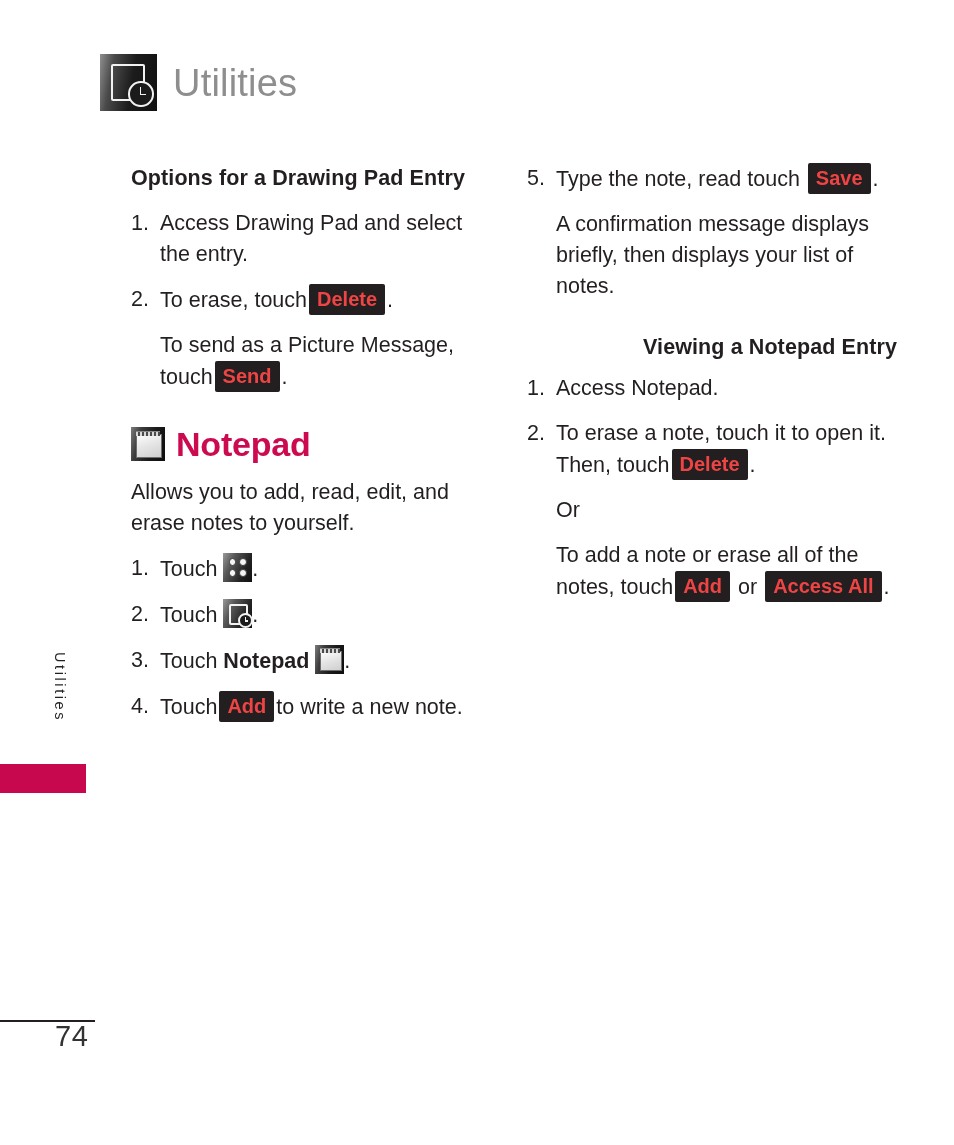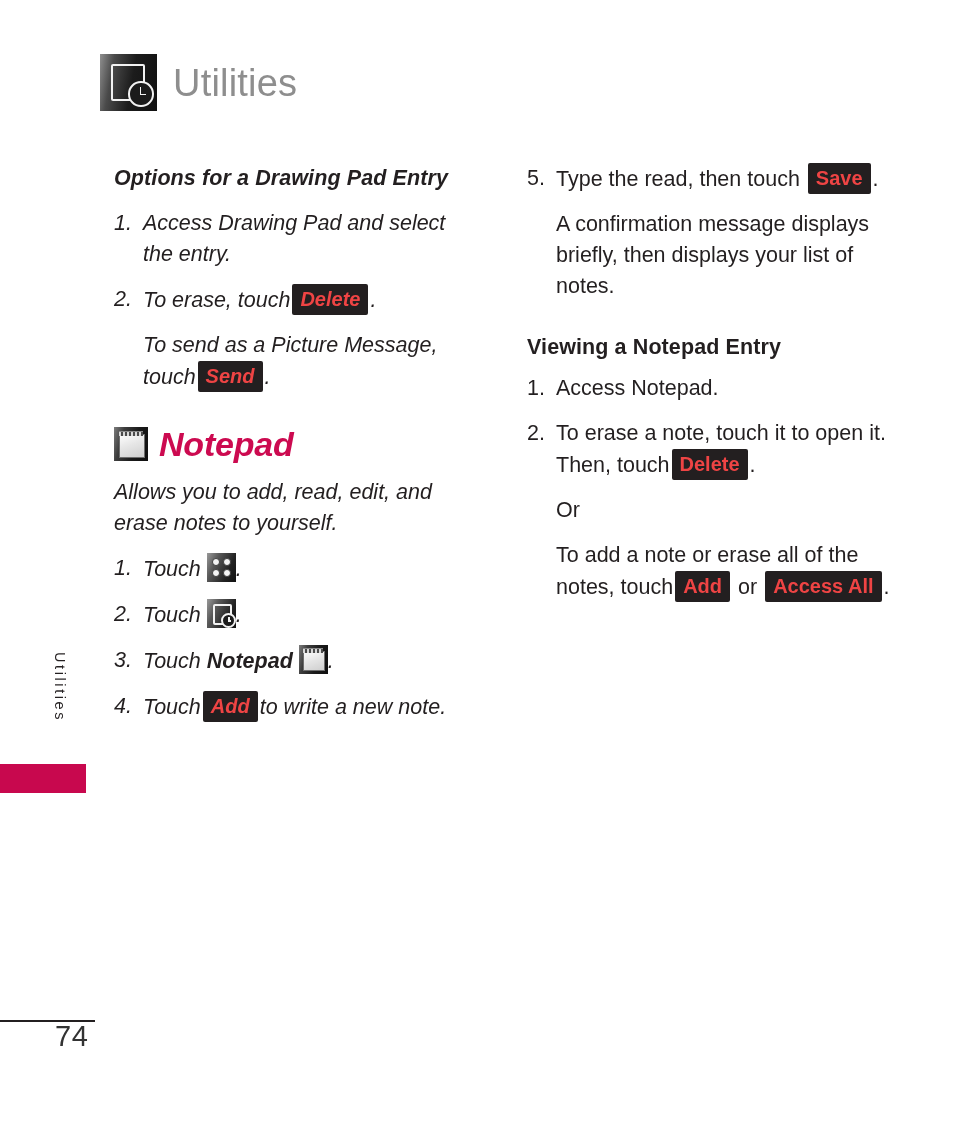--- a/index.html
+++ b/index.html
@@ -88,31 +88,31 @@
     letter-spacing: 0.5px;
   }
 
   
   .col {
     position: absolute;
     top: 163px;
     font-size: 21.5px;
     line-height: 31px;
   }
-  .col-left  { left: 114px; width: 362px; font-style: italic; }
+  .col-left  { left: 131px; width: 362px; }
   .col-right { left: 527px; width: 370px; }
 
   h2.sect {
     font-size: 21.5px;
     font-weight: bold;
     line-height: 31px;
     margin: 0 0 14px 0;
     letter-spacing: 0.1px;
   }
-  h2.sect.tight { margin-bottom: 10px; }
+  h2.sect.tight { margin-bottom: 10px; text-align: right; }
 
   
   .item {
     display: flex;
     margin-bottom: 14px;
   }
   .item .num {
     flex: 0 0 auto;
     width: 29px;
   }
@@ -328,21 +328,21 @@
     <span class="num">4.</span>
     <span class="body"><span>Touch</span><span class="key">Add</span><span>to write a new note.</span></span>
   </div>
 
 </div>
 
 <div class="col col-right">
 
   <div class="item">
     <span class="num">5.</span>
-    <span class="body"><span>Type the read, then touch</span>
+    <span class="body"><span>Type the note, read touch</span>
       <span class="key">Save</span><span>.</span></span>
   </div>
 
   <p class="sub">A confirmation message displays briefly, then displays your list of notes.</p>
 
   <h2 class="sect tight" style="margin-top:30px;">Viewing a Notepad Entry</h2>
 
   <div class="item">
     <span class="num">1.</span>
     <span class="body">Access Notepad.</span>

